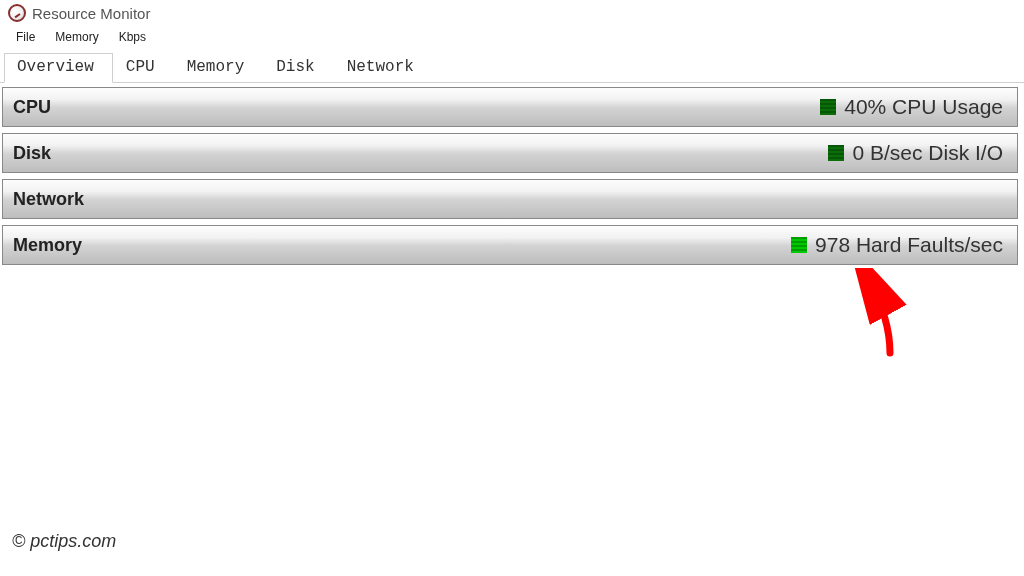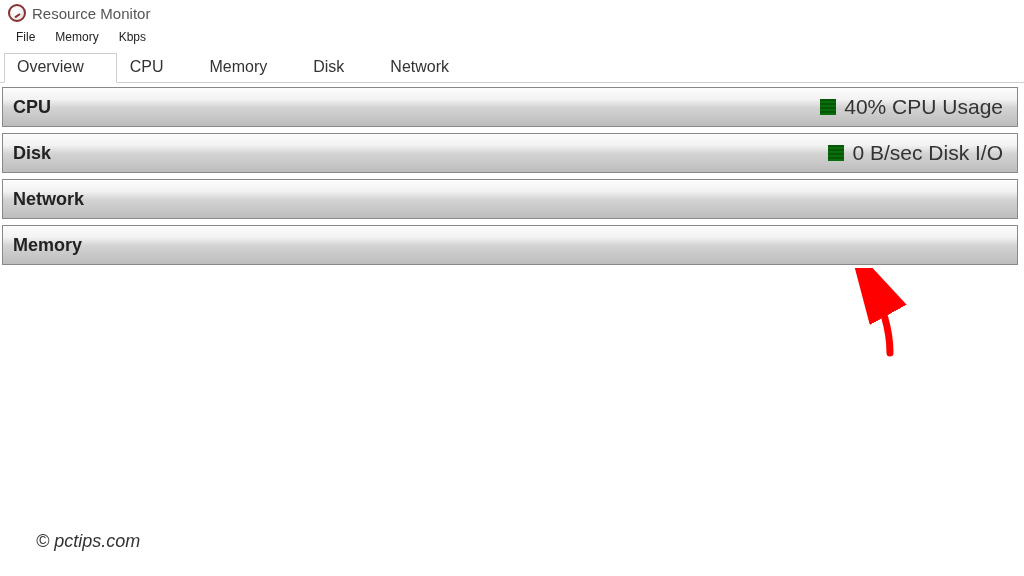--- a/index.html
+++ b/index.html
@@ -47,28 +47,29 @@
       color: #222;
     }
     .menu-item { padding: 2px 10px; cursor: default; }
     .tabbar {
       display: flex;
       border-bottom: 1px solid #cfcfcf;
       padding-left: 4px;
       gap: 0;
     }
     .tab {
-      padding: 4px 32px 6px 12px;
+      padding: 4px 18px 6px 12px;
       font-size: 16px;
       color: #333;
       border: 1px solid transparent;
       border-bottom: none;
       position: relative;
       top: 1px;
       cursor: default;
+      font-family: Liberation Mono, monospace;
     }
     .tab.active {
       background: #fff;
       border: 1px solid #cfcfcf;
       border-bottom: 1px solid #fff;
     }
     .panels {
       padding: 4px 6px 0 2px;
       display: flex;
       flex-direction: column;
@@ -114,21 +115,21 @@
     .arrow-overlay {
       position: absolute;
       top: 268px;
       left: 850px;
       width: 60px;
       height: 90px;
       pointer-events: none;
     }
     .watermark {
       position: absolute;
-      left: 36px;
+      left: 12px;
       bottom: 24px;
       font-style: italic;
       font-size: 18px;
       color: #333;
     }
   </style>
 </head>
 <body>
 
 <div class="titlebar">
@@ -163,20 +164,24 @@
     <span class="panel-status">
       <span class="led dim"></span>
       <span>0 B/sec Disk I/O</span>
     </span>
   </div>
   <div class="panel-header">
     <span class="panel-title">Network</span>
   </div>
   <div class="panel-header">
     <span class="panel-title">Memory</span>
+    <span class="panel-status">
+      <span class="led"></span>
+      <span>978 Hard Faults/sec</span>
+    </span>
   </div>
 </div>
 
 <svg class="arrow-overlay" viewBox="0 0 60 90">
   <defs>
     <marker id="ah" markerWidth="12" markerHeight="12" refX="6" refY="3" orient="auto">
       <path d="M0,0 L12,3 L0,6 Z" fill="#ff0000"></path>
     </marker>
   </defs>
   <path d="M40,85 Q40,50 18,10" stroke="#ff0000" stroke-width="7" fill="none" marker-end="url(#ah)" stroke-linecap="round"></path>

